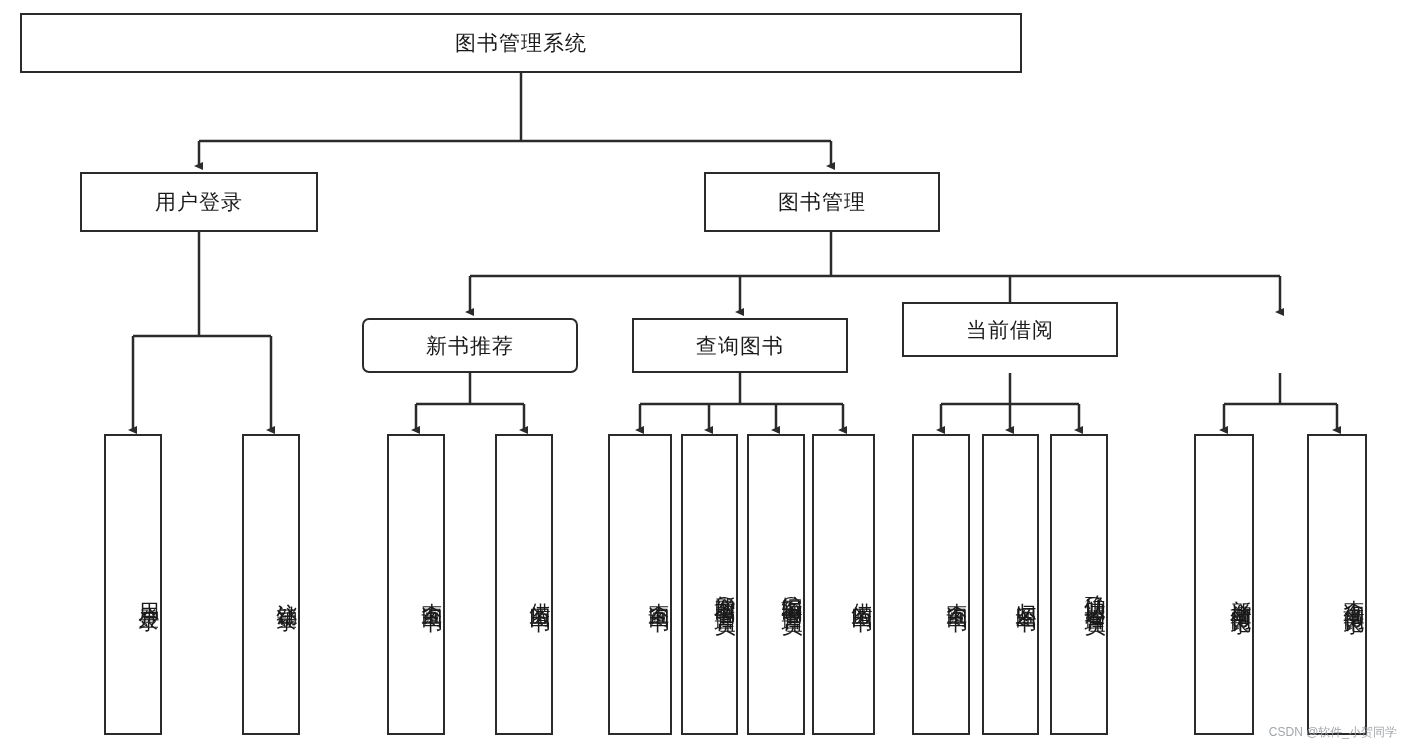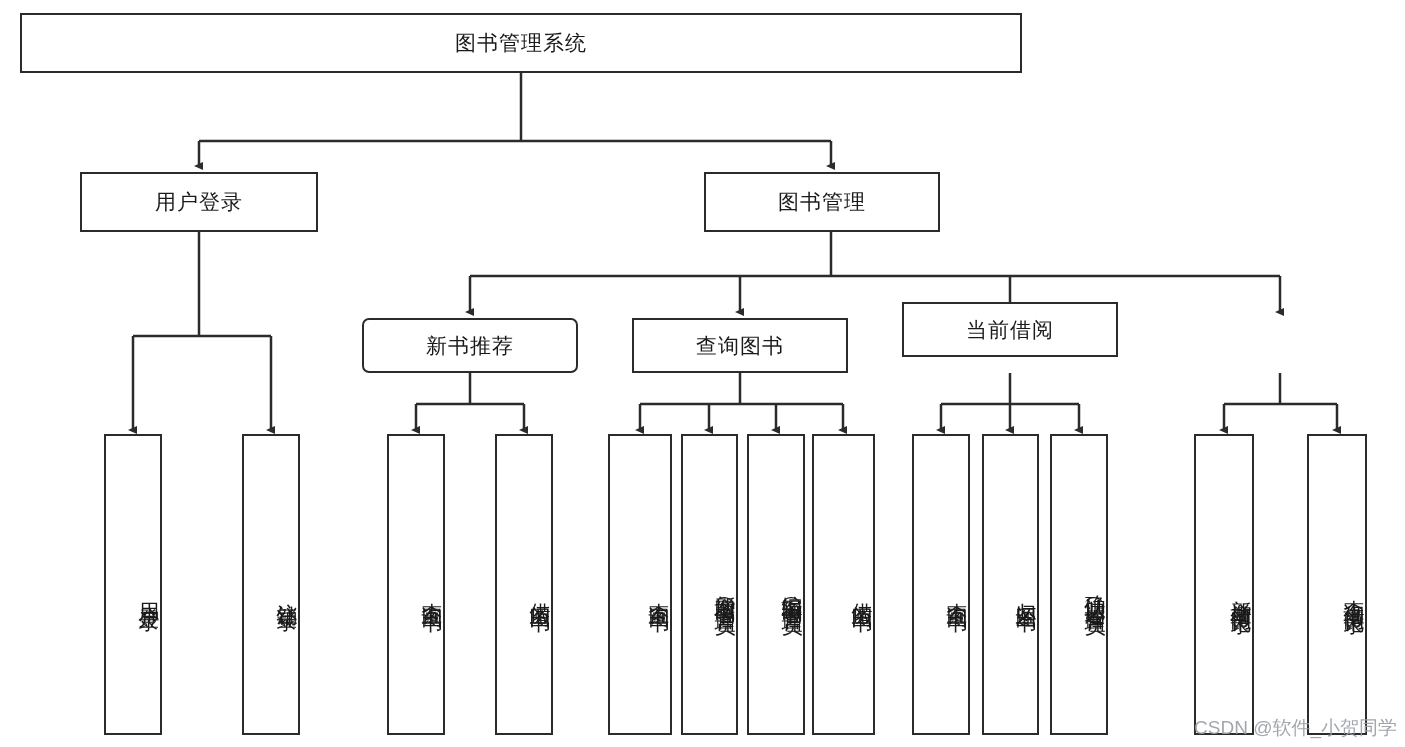--- a/index.html
+++ b/index.html
@@ -52,21 +52,21 @@
     left: 0;
     top: 0;
     width: 1405px;
     height: 747px;
     pointer-events: none;
   }
   #watermark {
     position: absolute;
     right: 8px;
     bottom: 6px;
-    font-size: 19px;
+    font-size: 12px;
     color: #9aa0a6;
     opacity: 0.92;
     white-space: nowrap;
   }
 </style>
 </head>
 <body>
 
 <div id="canvas">
 

